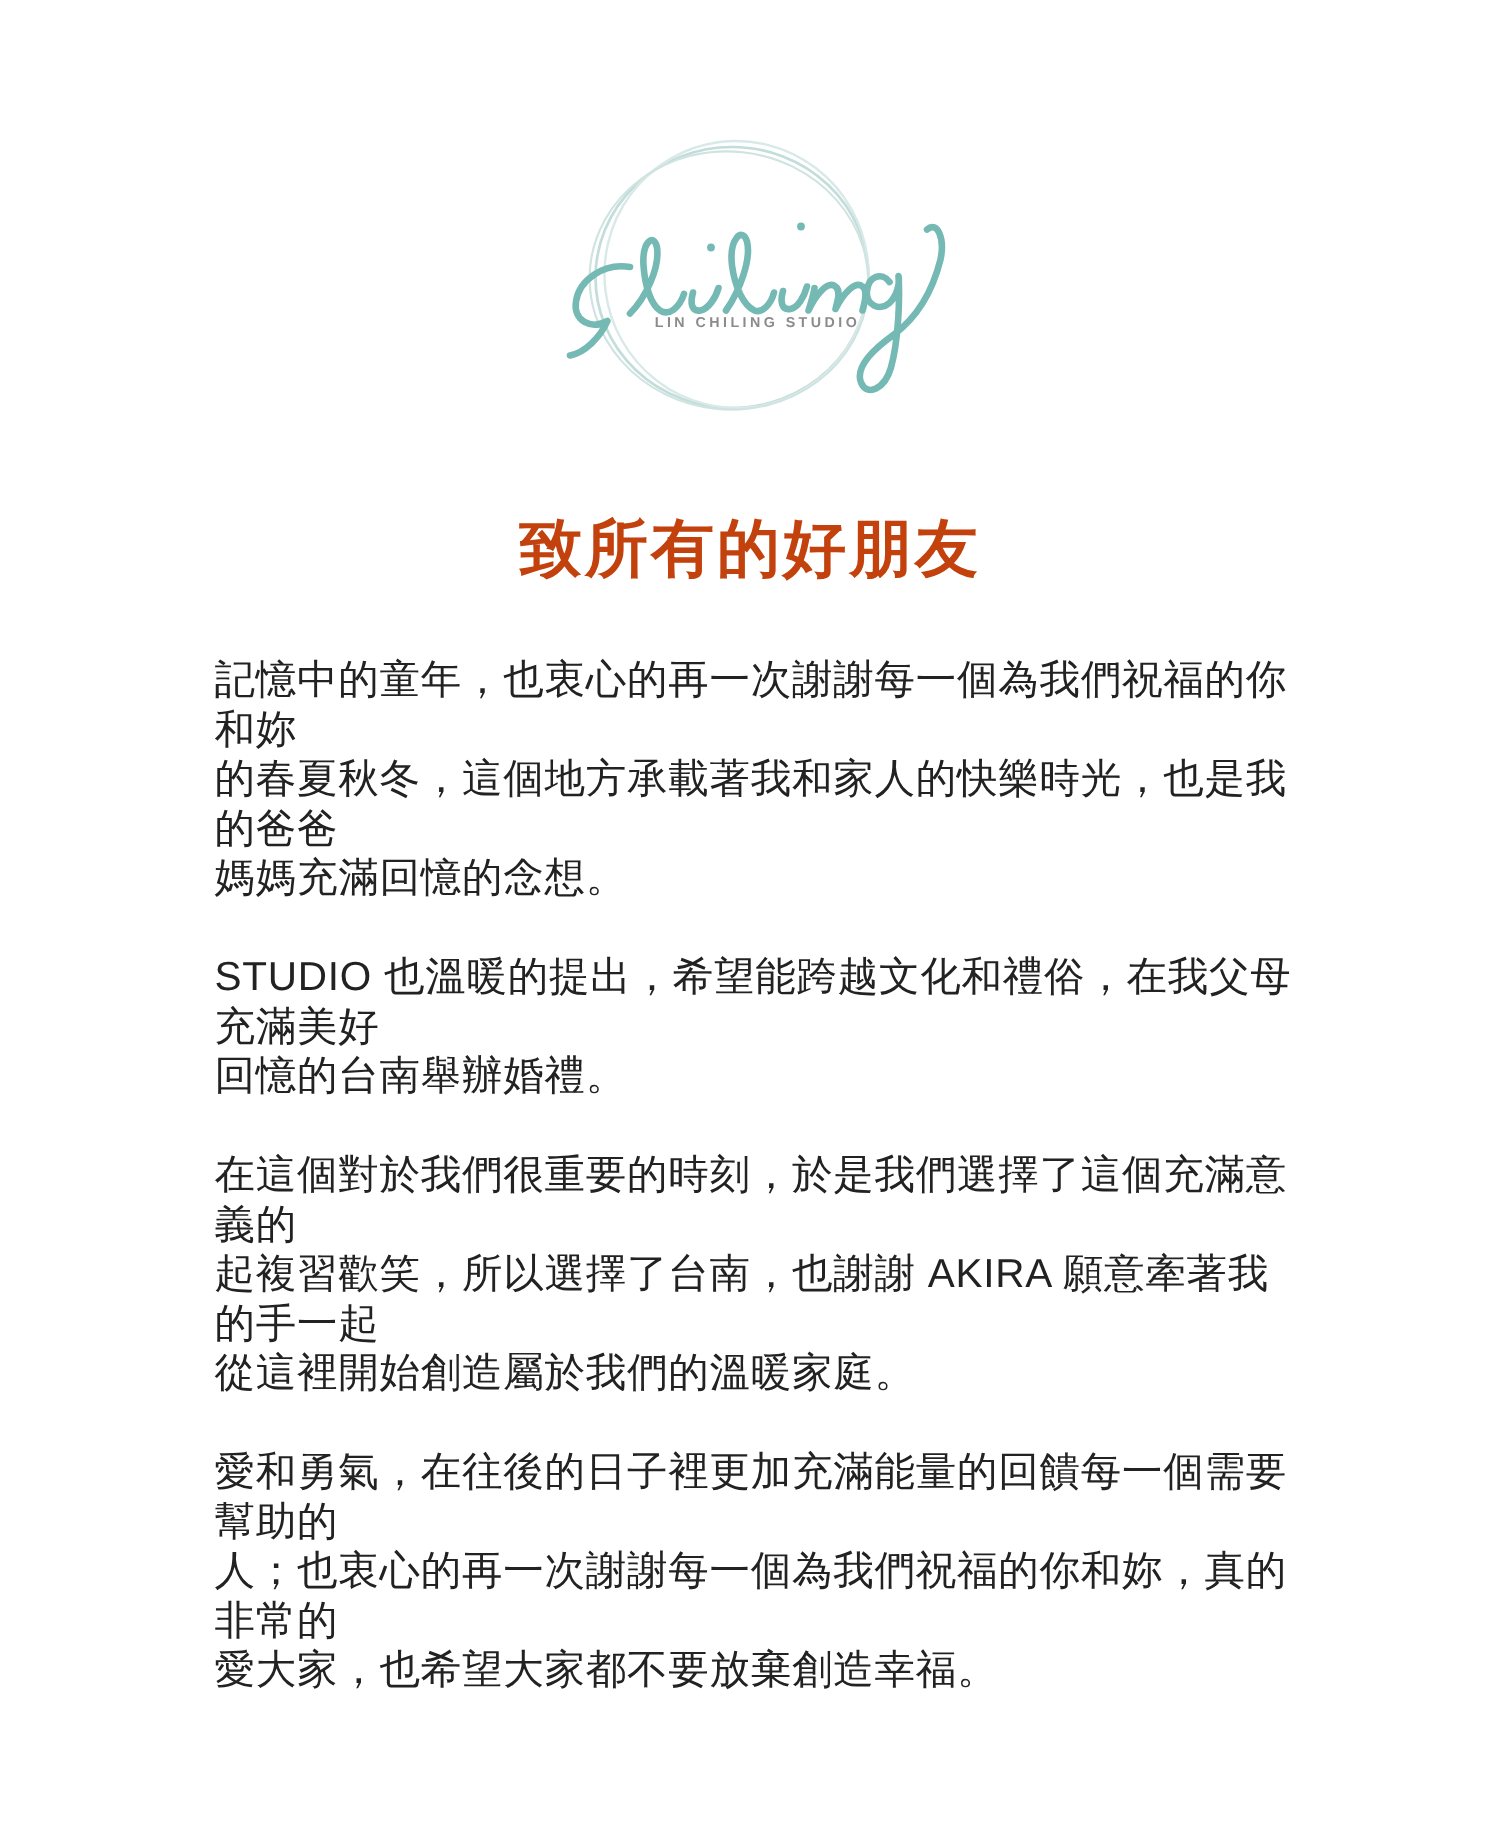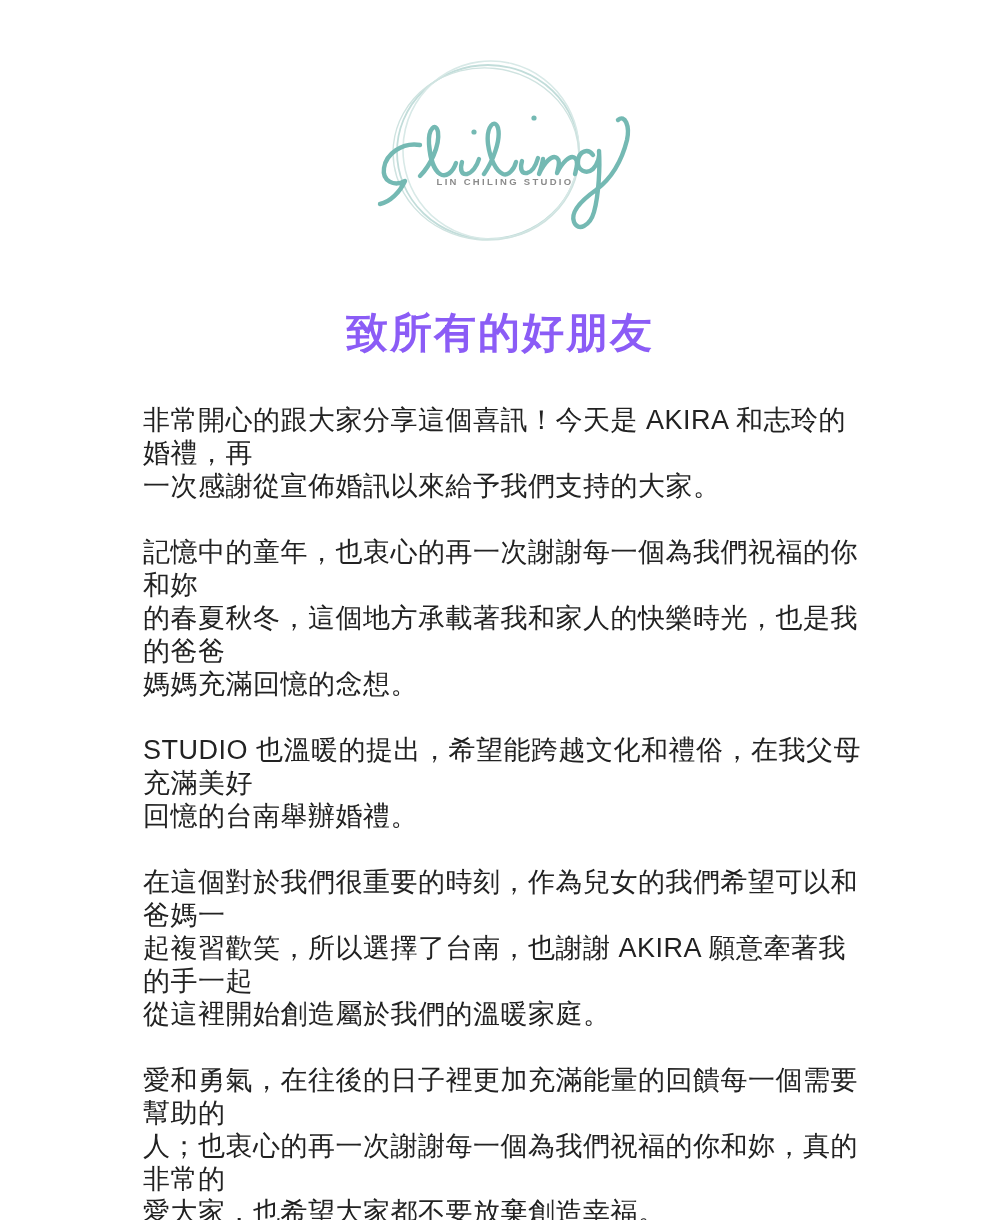--- a/index.html
+++ b/index.html
@@ -12,36 +12,36 @@
     height: 1220px;
     overflow: hidden;
     font-family: "Liberation Sans", sans-serif;
     -webkit-font-smoothing: antialiased;
   }
   .page {
     width: 1000px;
     height: 1220px;
     background: #ffffff;
     box-sizing: border-box;
-    padding-top: 54px;
+    padding-top: 87px;
   }
   .logo {
     width: 300px;
     height: 215px;
     margin: 0 auto;
   }
   .logo svg { display: block; }
   .title {
     margin: 38px 0 0 0;
     text-align: center;
     font-size: 42px;
     line-height: 52px;
     font-weight: 700;
     letter-spacing: 2px;
-    color: #8b5cf6;
+    color: #c2410c;
   }
   .content {
     width: 724px;
     margin: 45px 0 0 143px;
     font-size: 27px;
     line-height: 33px;
     font-weight: 500;
     color: #222222;
     letter-spacing: 0.5px;
   }
@@ -83,28 +83,26 @@
         </g>
       </g>
 
       <text class="tagline-text" x="155" y="131" text-anchor="middle" font-size="9.5" letter-spacing="2.3" fill="#8b8b8b">LIN CHILING STUDIO</text>
     </svg>
   </div>
 
   <h1 class="title">致所有的好朋友</h1>
 
   <div class="content">
-    <p>非常開心的跟大家分享這個喜訊！今天是 AKIRA 和志玲的婚禮，再
-一次感謝從宣佈婚訊以來給予我們支持的大家。</p>
     <p>記憶中的童年，也衷心的再一次謝謝每一個為我們祝福的你和妳
 的春夏秋冬，這個地方承載著我和家人的快樂時光，也是我的爸爸
 媽媽充滿回憶的念想。</p>
     <p>STUDIO 也溫暖的提出，希望能跨越文化和禮俗，在我父母充滿美好
 回憶的台南舉辦婚禮。</p>
-    <p>在這個對於我們很重要的時刻，作為兒女的我們希望可以和爸媽一
+    <p>在這個對於我們很重要的時刻，於是我們選擇了這個充滿意義的
 起複習歡笑，所以選擇了台南，也謝謝 AKIRA 願意牽著我的手一起
 從這裡開始創造屬於我們的溫暖家庭。</p>
     <p>愛和勇氣，在往後的日子裡更加充滿能量的回饋每一個需要幫助的
 人；也衷心的再一次謝謝每一個為我們祝福的你和妳，真的非常的
 愛大家，也希望大家都不要放棄創造幸福。</p>
   </div>
 
 </div>
 
 </body></html>

